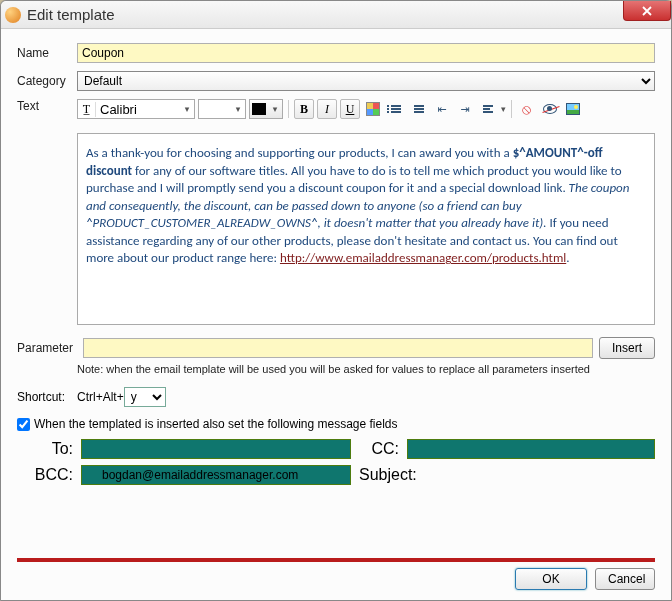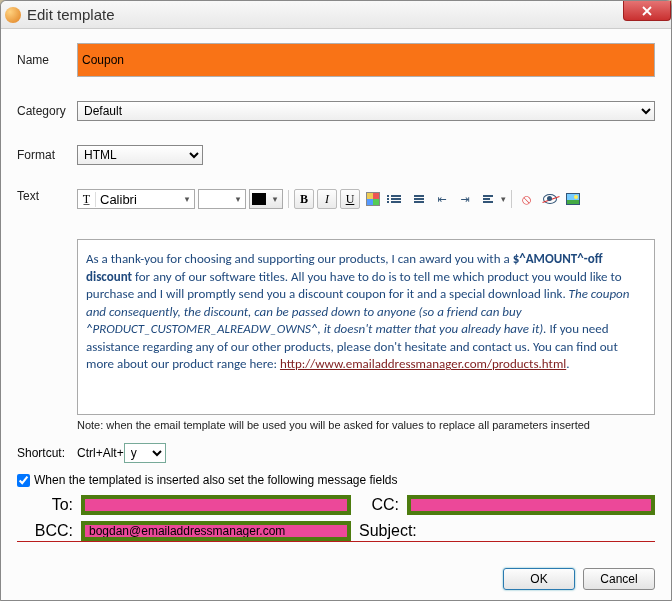--- a/index.html
+++ b/index.html
@@ -4,23 +4,23 @@
 <style>
 * { box-sizing: border-box; margin: 0; padding: 0; }
 body { font-family: "Segoe UI", Tahoma, sans-serif; font-size: 12px; background: #d4c8a8; width: 672px; height: 601px; overflow: hidden; }
 .window { width: 672px; height: 601px; background: #fff; border: 1px solid #888; border-radius: 6px 6px 0 0; box-shadow: 0 0 5px rgba(0,0,0,0.3); }
 .titlebar { height: 28px; background: linear-gradient(to bottom, #f8f8f8, #e8e8e8); border-bottom: 1px solid #ccc; display: flex; align-items: center; padding: 0 4px; border-radius: 6px 6px 0 0; position: relative; }
 .app-icon { width: 16px; height: 16px; border-radius: 50%; background: radial-gradient(circle at 30% 30%, #ffd280, #e08020); margin-right: 6px; }
 .title-text { font-size: 15px; color: #333; }
 .close-btn { position: absolute; right: 0; top: 0; width: 48px; height: 20px; background: linear-gradient(to bottom, #e57373, #c93030); border: 1px solid #a02020; border-top: none; border-radius: 0 0 4px 4px; display: flex; align-items: center; justify-content: center; cursor: pointer; }
 .close-btn svg { width: 10px; height: 10px; }
 .content { padding: 14px 16px 10px 16px; background: #fcfcfc; height: calc(100% - 28px); display: flex; flex-direction: column; }
-.row { display: flex; align-items: center; margin-bottom: 24px; }
+.row { display: flex; align-items: center; margin-bottom: 8px; }
 .lbl { width: 60px; font-size: 12px; color: #222; }
-.text-input { flex: 1; height: 20px; border: 1px solid #b0b0b0; padding: 16px 4px; font-size: 12px; background: #f97316; }
+.text-input { flex: 1; height: 20px; border: 1px solid #b0b0b0; padding: 2px 4px; font-size: 12px; background: #fef9c3; }
 .select-ctl { height: 20px; border: 1px solid #888; background: linear-gradient(to bottom,#fff,#eee); font-size: 12px; padding: 1px 2px; }
 .select-wide { flex: 1; }
 .select-med { width: 126px; }
 .toolbar { display: flex; align-items: center; gap: 3px; flex-wrap: wrap; }
 .font-box { display: flex; align-items: center; border: 1px solid #aaa; height: 20px; background: #fff; width: 118px; }
 .font-icon { width: 18px; text-align: center; font-family: serif; font-size: 12px; border-right: 1px solid #ddd; }
 .font-name { flex: 1; padding: 0 4px; font-size: 13px; }
 .font-dd { width: 14px; text-align: center; font-size: 9px; color: #555; cursor: pointer; }
 .size-box { display: flex; align-items: center; border: 1px solid #aaa; height: 20px; background: #fff; width: 48px; }
 .size-val { flex: 1; padding: 0 4px; }
@@ -48,22 +48,22 @@
 .note { font-size: 11px; color: #222; margin-left: 60px; margin-top: 4px; }
 .btn { height: 22px; padding: 0 12px; border: 1px solid #8a8a8a; background: linear-gradient(to bottom,#fdfdfd,#e4e4e4); border-radius: 3px; font-size: 12px; cursor: pointer; }
 .btn.primary { border-color: #2a7ab0; box-shadow: 0 0 2px #5ab; }
 .shortcut-select { width: 42px; height: 20px; border: 1px solid #7a9; background: #fff; font-size: 12px; padding: 0 2px; }
 .shortcut-row { display: flex; align-items: center; margin-top: 12px; }
 .check-row { display: flex; align-items: center; margin-top: 10px; gap: 4px; }
 .check-row input { width: 13px; height: 13px; }
 .fields-grid { margin-top: 8px; display: flex; flex-direction: column; gap: 6px; margin-left: 16px; }
 .field-line { display: flex; align-items: center; gap: 8px; }
 .flabel { width: 40px; text-align: right; font-size: 16px; }
-.finput { height: 20px; border: 4px solid #4d7c0f; padding: 2px 4px; font-size: 12px; background: #ec4899; }
-.footer { margin-top: auto; padding-top: 26px; display: flex; justify-content: flex-end; gap: 8px; border-top: 1px solid #b91c1c; }
+.finput { height: 20px; border: 1px solid #4d7c0f; padding: 2px 20px; font-size: 12px; background: #0f766e; }
+.footer { margin-top: auto; padding-top: 6px; display: flex; justify-content: flex-end; gap: 8px; border-top: 4px solid #b91c1c; }
 .eye-ic { width:14px; height:10px; border:1px solid #357; border-radius:50%; position:relative; }
 .eye-ic::after { content:""; position:absolute; left:3px; top:1px; width:5px; height:5px; background:#357; border-radius:50%; }
 .eye-ic::before { content:""; position:absolute; left:-2px; top:4px; width:18px; height:1px; background:#d33; transform:rotate(-20deg); }
 </style>
 </head>
 <body>
 
 <div class="window">
   <div class="titlebar">
     <div class="app-icon"></div>
@@ -76,24 +76,20 @@
   </div>
 
   <div class="content">
     <div class="row">
       <div class="lbl">Name</div>
       <input class="text-input" value="Coupon" style="">
     </div>
     <div class="row">
       <div class="lbl">Category</div>
       <select class="select-ctl select-wide"><option>Default</option></select>
-    </div>
-    <div class="row">
-      <div class="lbl">Format</div>
-      <select class="select-ctl select-med"><option>HTML</option></select>
     </div>
 
     <div class="row" style="align-items:flex-start;">
       <div class="lbl">Text</div>
       <div class="toolbar">
         <div class="font-box">
           <div class="font-icon">T̲</div>
           <div class="font-name">Calibri</div>
           <div class="font-dd">▾</div>
         </div>
@@ -152,20 +148,25 @@
           </div>
       </div>
     </div>
 
     <div class="editor">
       <div class="editor-content">
         <span>As a thank-you for choosing and supporting our products, I can award you with a </span><b>$^AMOUNT^-off discount</b><span> for any of our software titles. All you have to do is to tell me which product you would like to purchase and I will promptly send you a discount coupon for it and a special download link. </span><i>The coupon and consequently, the discount, can be passed down to anyone (so a friend can buy ^PRODUCT_CUSTOMER_ALREADW_OWNS^, it doesn't matter that you already have it).</i><span> If you need assistance regarding any of our other products, please don't hesitate and contact us. You can find out more about our product range here: </span><a href="#">http://www.emailaddressmanager.com/products.html</a><span>.</span>
       </div>
     </div>
 
+    <div class="param-row">
+      <div class="lbl">Parameter</div>
+      <input class="text-input" value="" style="">
+      <button class="btn">Insert</button>
+    </div>
     <div class="note">Note: when the email template will be used you will be asked for values to replace all parameters inserted</div>
 
     <div class="shortcut-row">
       <div style="width:60px">Shortcut:</div>
       <span>Ctrl+Alt+</span>
       <select class="shortcut-select"><option>y</option></select>
     </div>
 
     <div class="check-row">
       <input type="checkbox" checked="" style="">
@@ -182,16 +183,16 @@
       <div class="field-line">
         <div class="flabel">BCC:</div>
         <input class="finput" style="width: 270px;" value="bogdan@emailaddressmanager.com">
         <div class="flabel" style="width:46px">Subject:</div>
       </div>
     </div>
 
 
     <div class="footer">
       <button class="btn primary" style="width:72px">OK</button>
-      <button class="btn" style="width:72px">Cancel</button>
+      <button class="btn" style="width:60px">Cancel</button>
     </div>
   </div>
 </div>
 
 </body></html>

